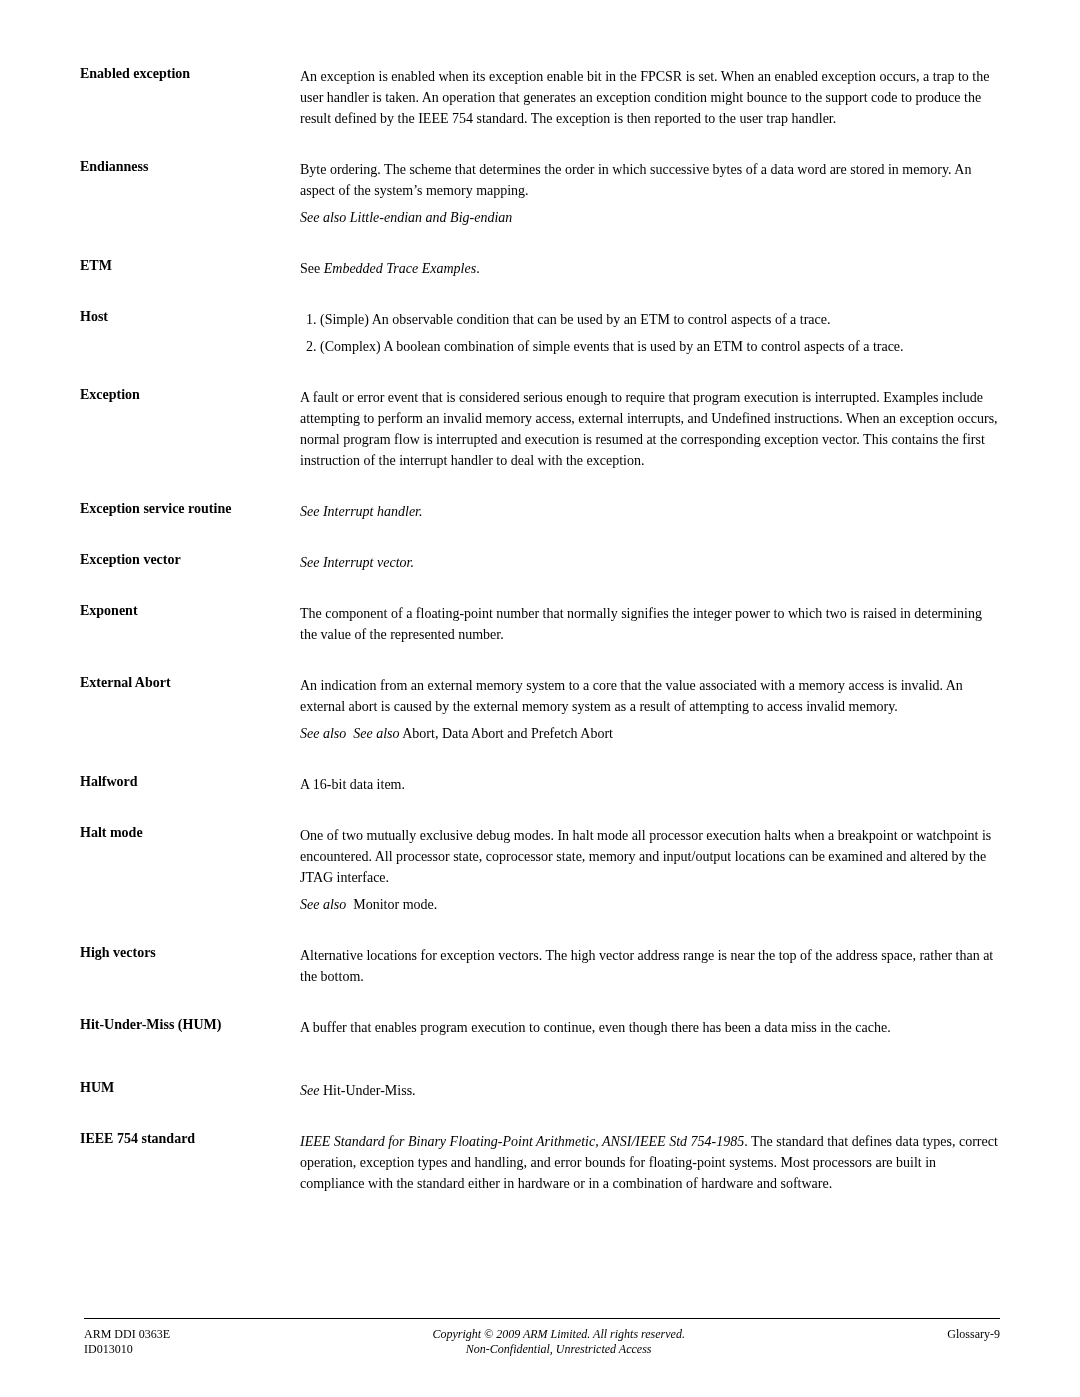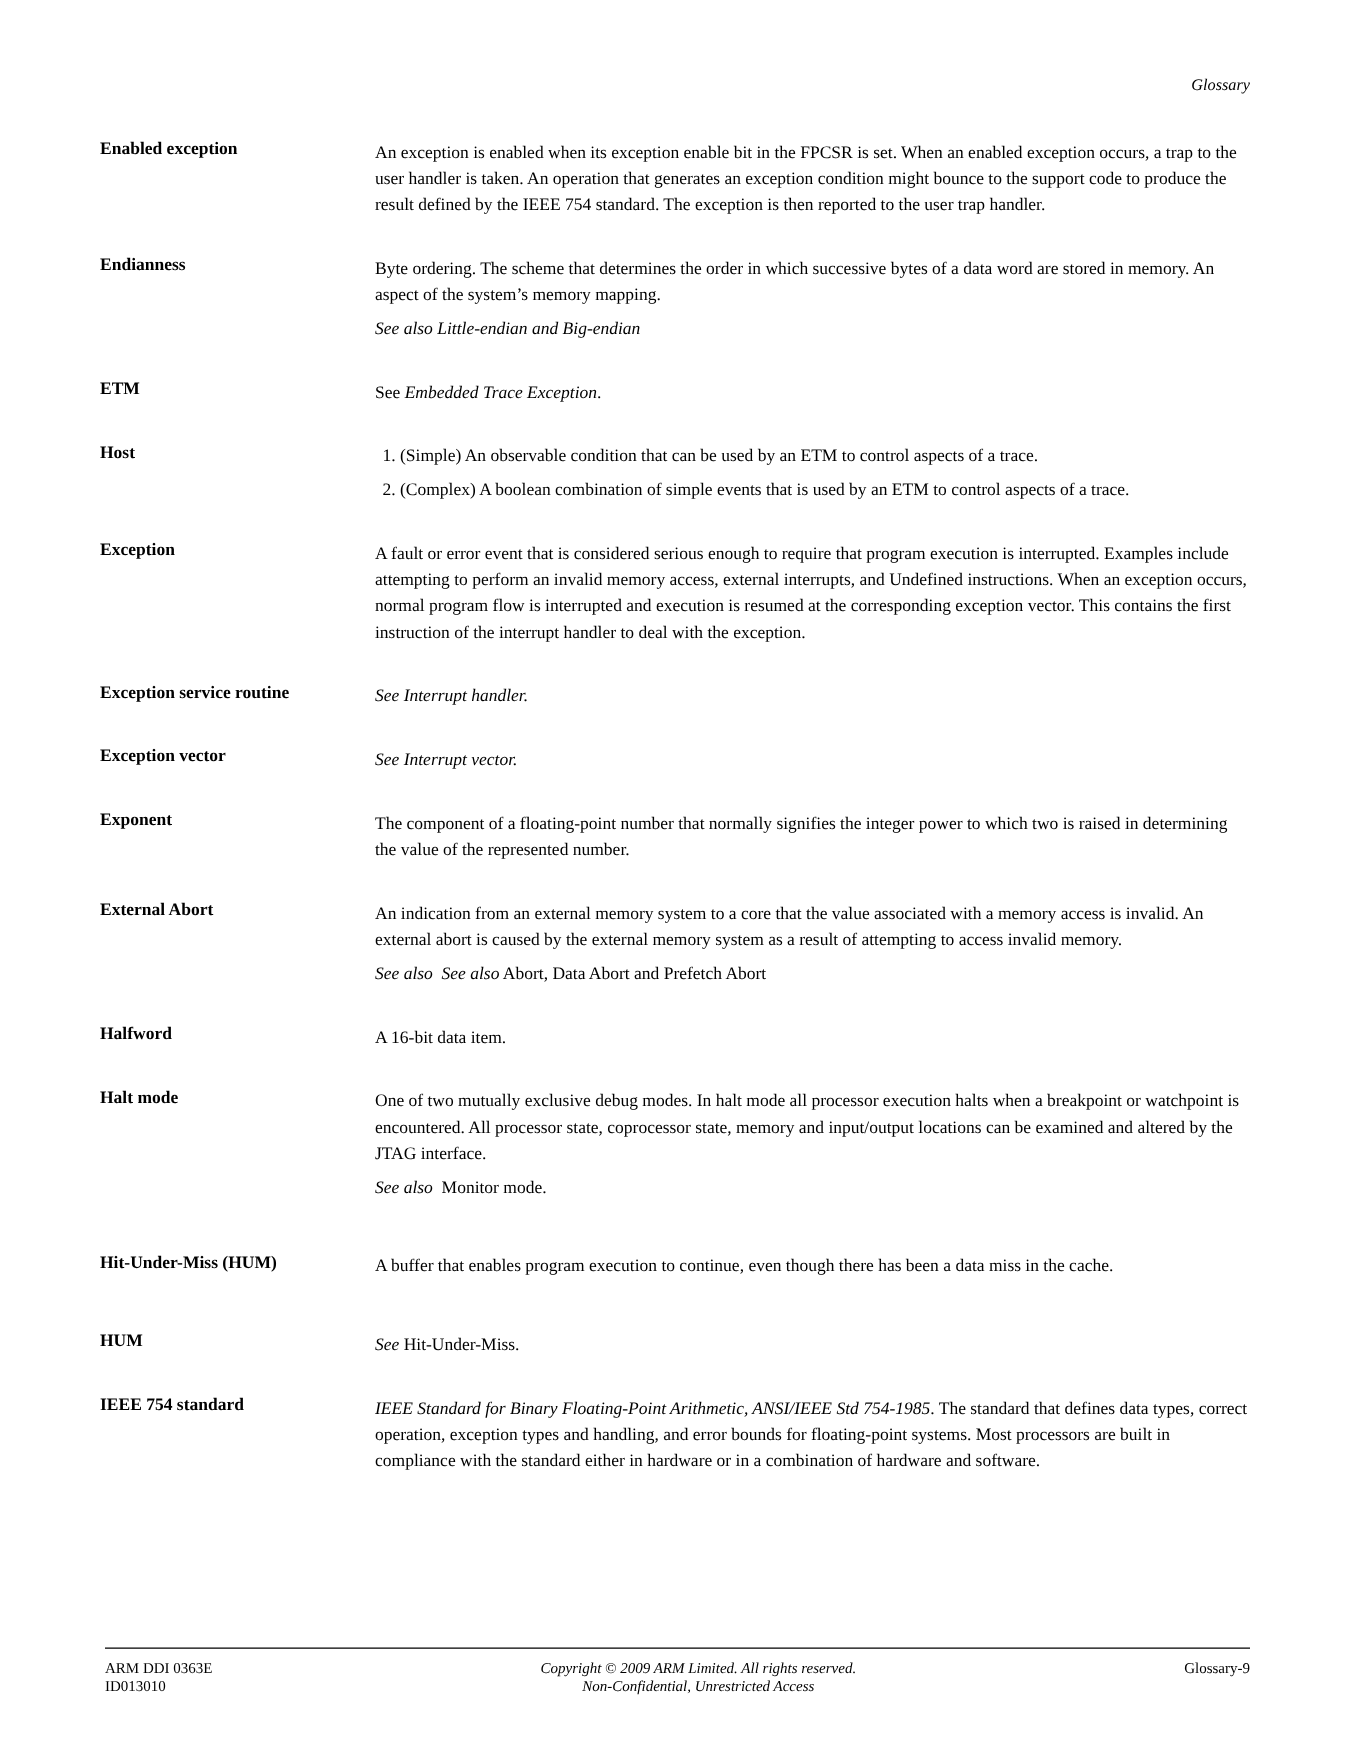--- a/index.html
+++ b/index.html
@@ -106,23 +106,20 @@
 
     .italic {
       font-style: italic;
     }
   </style>
 </head>
 <body>
 
 <div class="page">
 
-  <div class="header">
-    <span>Glossary</span>
-  </div>
 
   <table class="glossary-table">
     <tbody>
 
       <tr>
         <td class="term-col">Enabled exception</td>
         <td class="def-col">
           <p>An exception is enabled when its exception enable bit in the FPCSR is set. When an enabled exception occurs, a trap to the user handler is taken. An operation that generates an exception condition might bounce to the support code to produce the result defined by the IEEE 754 standard. The exception is then reported to the user trap handler.</p>
         </td>
       </tr>
@@ -139,21 +136,21 @@
         </td>
       </tr>
 
       <tr class="spacer-row">
           <td colspan="2"></td>
         </tr>
 
       <tr>
         <td class="term-col">ETM</td>
         <td class="def-col">
-          <p>See <em>Embedded Trace Exception</em><span>.</span></p>
+          <p>See <em>Embedded Trace Examples</em><span>.</span></p>
         </td>
       </tr>
 
       <tr class="spacer-row">
           <td colspan="2"></td>
         </tr>
 
       <tr>
         <td class="term-col">Host</td>
         <td class="def-col">
@@ -240,20 +237,26 @@
         <td class="def-col">
           <p>One of two mutually exclusive debug modes. In halt mode all processor execution halts when a breakpoint or watchpoint is encountered. All processor state, coprocessor state, memory and input/output locations can be examined and altered by the JTAG interface.</p>
           <p><em>See also</em>&nbsp; Monitor mode.</p>
         </td>
       </tr>
 
       <tr class="spacer-row">
           <td colspan="2"></td>
         </tr>
 
+      <tr>
+        <td class="term-col">High vectors</td>
+        <td class="def-col">
+          <p>Alternative locations for exception vectors. The high vector address range is near the top of the address space, rather than at the bottom.</p>
+        </td>
+      </tr>
 
       <tr class="spacer-row">
           <td colspan="2"></td>
         </tr>
 
       <tr>
         <td class="term-col">Hit-Under-Miss (HUM)</td>
         <td class="def-col">
           <p>A buffer that enables program execution to continue, even though there has been a data miss in the cache.</p>
         </td>

